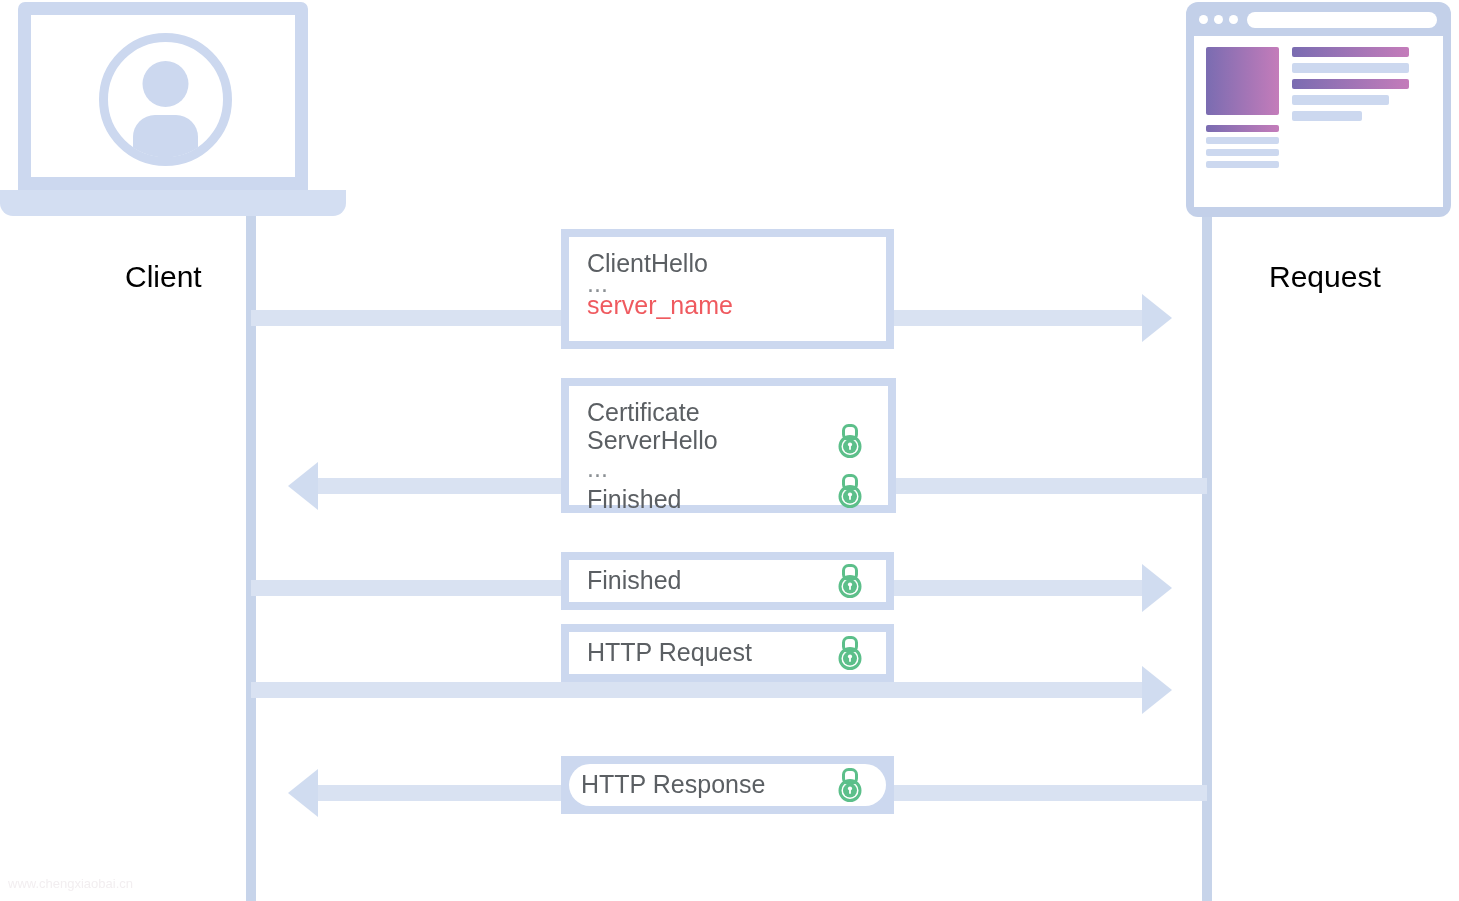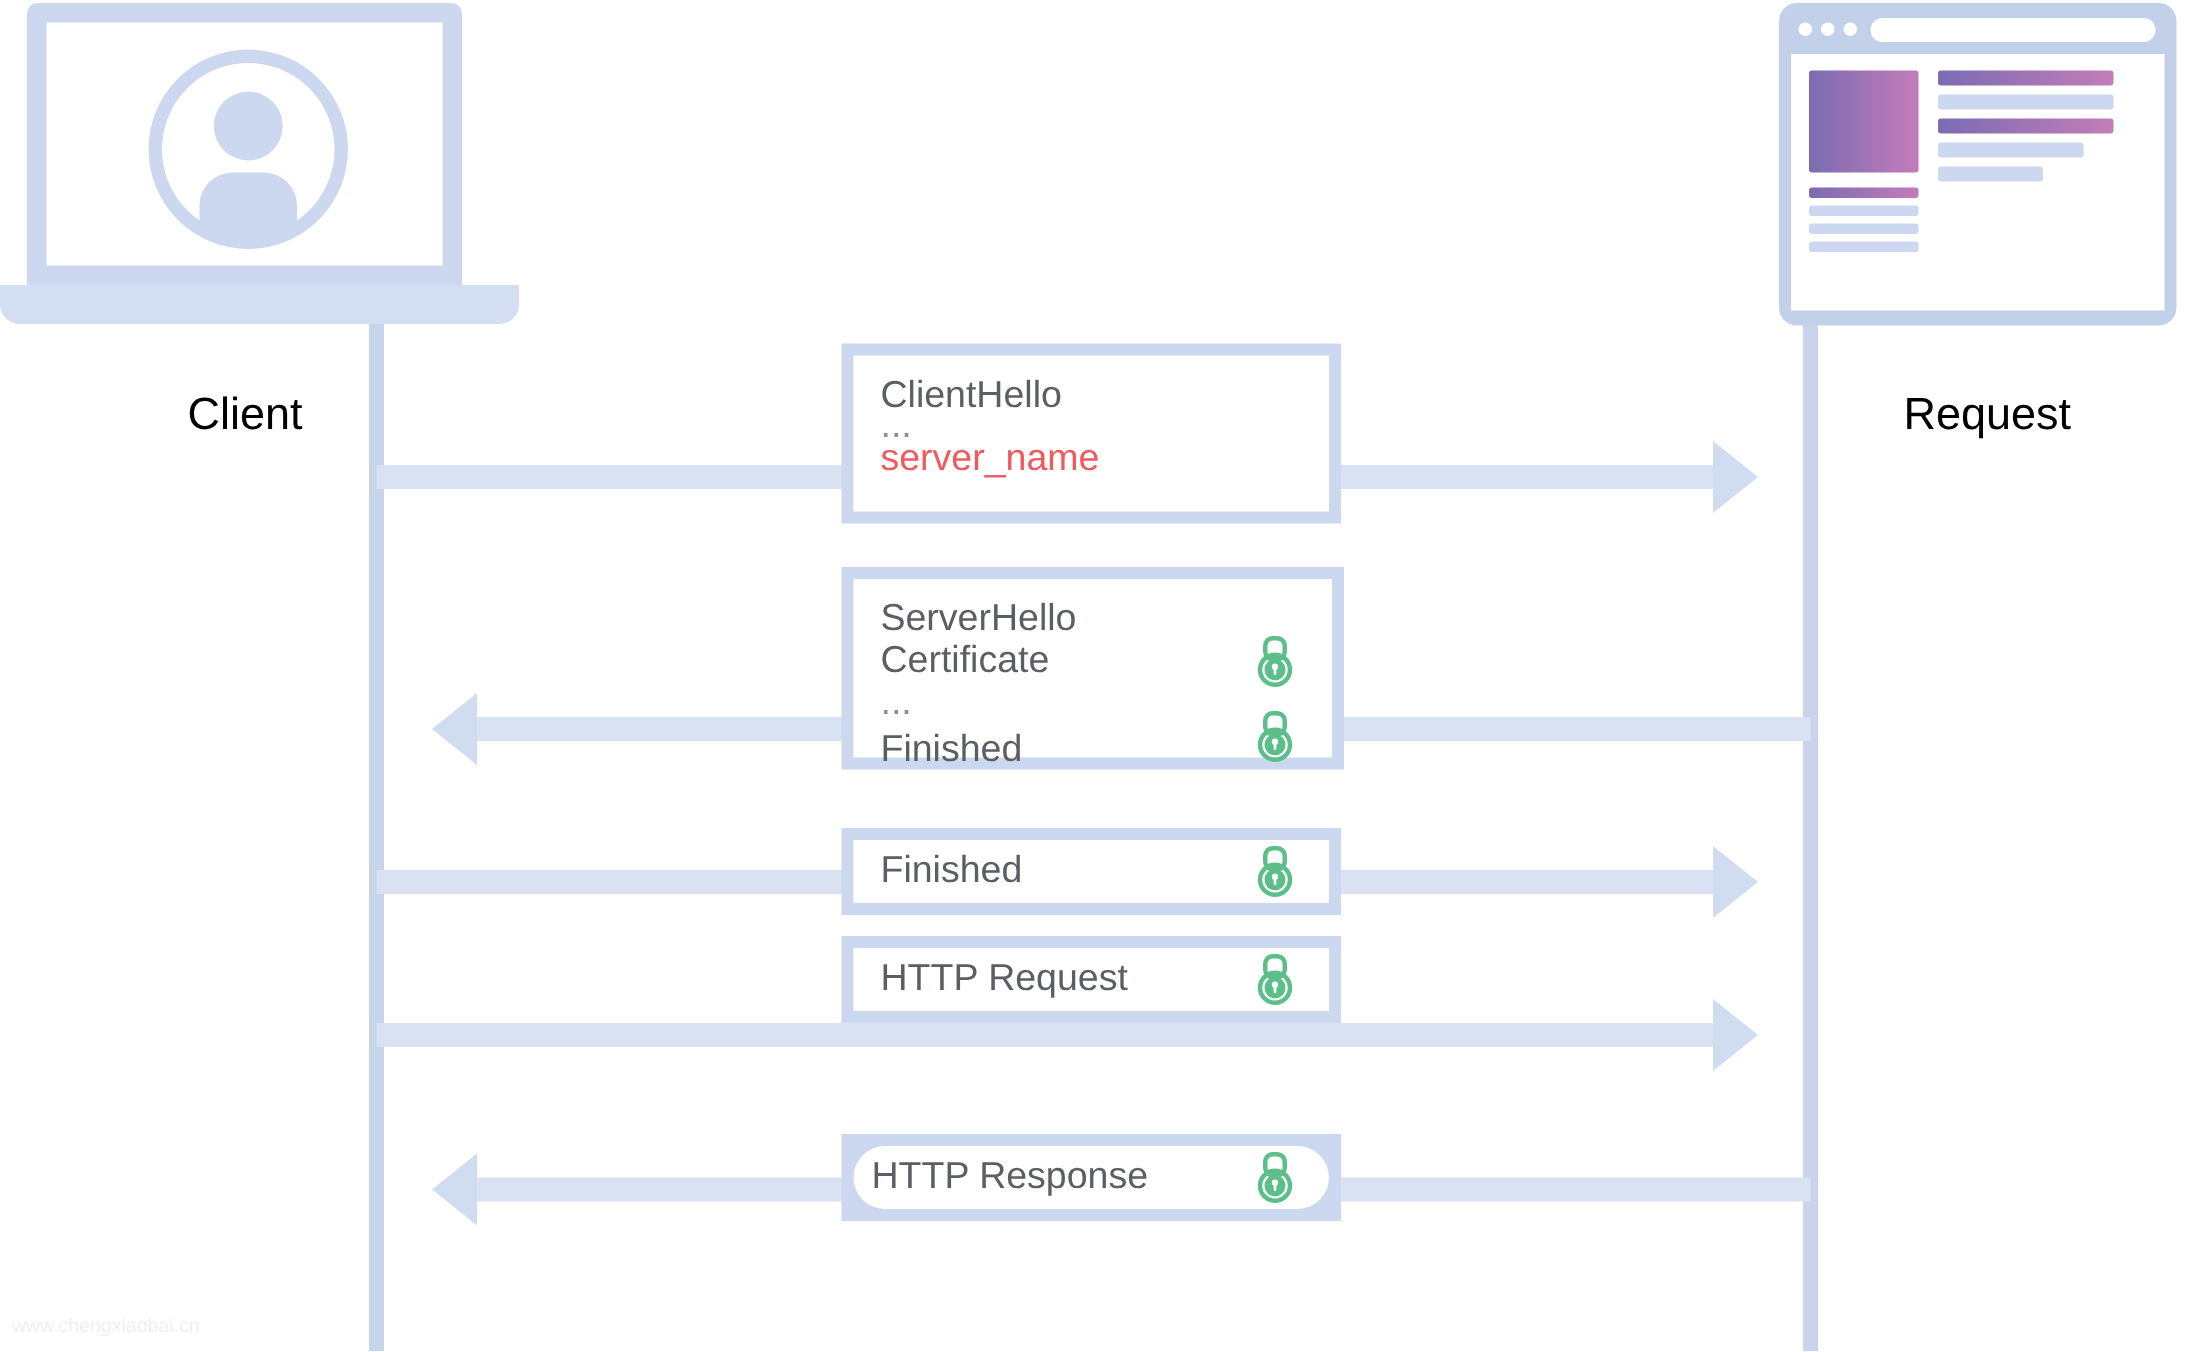--- a/index.html
+++ b/index.html
@@ -214,22 +214,22 @@
       <div class="msg-line">ClientHello</div>
       <div class="msg-line ellipsis">...</div>
       <div class="msg-line accent">server_name</div>
     </div>
   </div>
 
   <div class="arrow-line" style="left:310px; top:478px; width:897px;"></div>
   <div class="arrow-head left" style="left:288px; top:462px;"></div>
   <div class="msg-box" style="left:561px; top:378px; width:335px; height:135px;">
     <div class="msg-inner">
+      <div class="msg-line">Certificate</div>
       <div class="msg-line">ServerHello</div>
-      <div class="msg-line">Certificate</div>
       <div class="msg-line ellipsis" style="padding-top:8px;">...</div>
       <div class="msg-line" style="padding-top:9px;">Finished</div>
       <svg class="lock-icon" style="left:267px; top:38px;" viewBox="0 0 28 34">
         <rect x="7.5" y="1.5" width="13" height="14" rx="5" fill="none" stroke="#5cbf8a" stroke-width="3"></rect>
         <circle cx="14" cy="22.5" r="10" fill="none" stroke="#5cbf8a" stroke-width="3"></circle>
         <circle cx="14" cy="22.5" r="7" fill="#5cbf8a"></circle>
         <circle cx="14" cy="20.5" r="2.1" fill="#ffffff"></circle>
         <rect x="13.1" y="21.4" width="1.8" height="4.6" rx="0.9" fill="#ffffff"></rect>
       </svg>
       <svg class="lock-icon" style="left:267px; top:88px;" viewBox="0 0 28 34">

